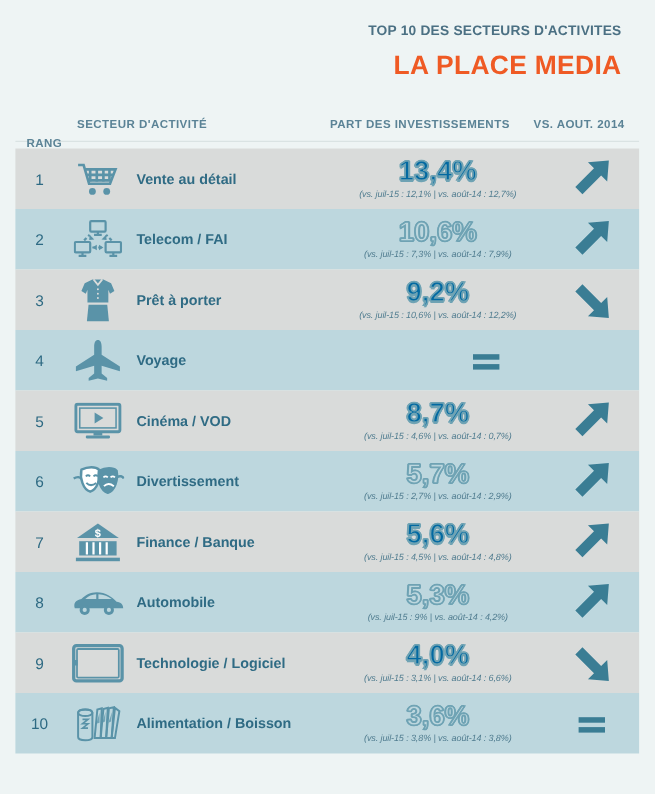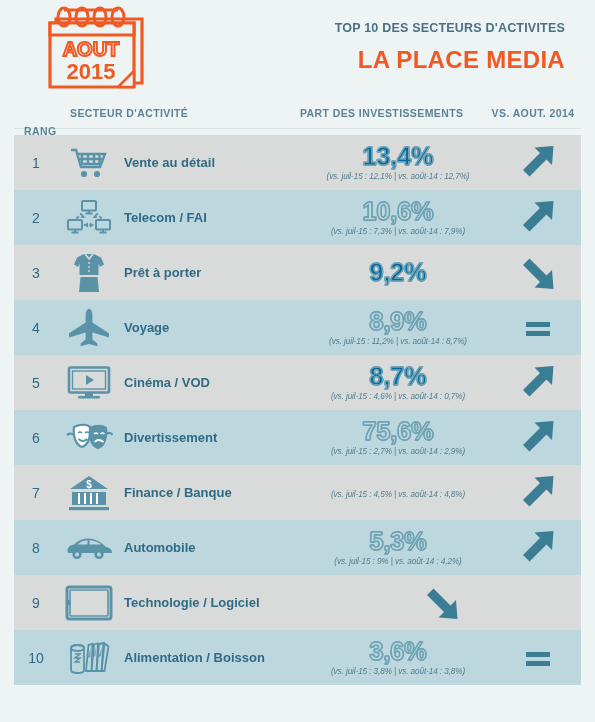--- a/index.html
+++ b/index.html
@@ -65,21 +65,21 @@
     color: #5b8396;
     font-size: 10.5px;
     font-weight: bold;
     letter-spacing: 0.4px;
     border-bottom: 1px solid #d7e2e2;
     margin: 0 14px;
   }
   .ch-rank   { width: 56px; text-align: left; padding-left: 10px; box-sizing: border-box; margin-top: 36px;}
   .ch-sector { width: 230px; text-align: left; }
   .ch-part   { width: 185px; text-align: left; }
-  .ch-vs     { flex: 1; text-align: center; }
+  .ch-vs     { flex: 1; }
 
   
   .rows {
     margin: 6px 14px 0 14px;
   }
   .row {
     height: 55px;
     display: flex;
     align-items: center;
     box-sizing: border-box;
@@ -142,41 +142,20 @@
 
   svg { display: block; }
 </style>
 </head>
 <body>
 
 <div class="page">
 
   <div class="header">
 
-    <div class="logo-wrap">
-      <svg width="112" height="88" viewBox="0 0 112 88">
-
-        <path d="M14 14 H100 V78 H14 Z" fill="none" stroke="#ef5a24" stroke-width="3.2"></path>
-
-        <path d="M8 18 H92 V82 H8 Z" fill="#eef4f4" stroke="#ef5a24" stroke-width="3.2"></path>
-        <path d="M8 18 H92 V30 H8 Z" fill="#eef4f4" stroke="#ef5a24" stroke-width="3.2"></path>
-
-        <path d="M92 82 L92 66 L76 82 Z" fill="#eef4f4" stroke="#ef5a24" stroke-width="2.6" stroke-linejoin="round"></path>
-
-        <g stroke="#ef5a24" stroke-width="3" fill="none">
-          <ellipse cx="22" cy="12" rx="6" ry="9"></ellipse>
-          <ellipse cx="40" cy="12" rx="6" ry="9"></ellipse>
-          <ellipse cx="58" cy="12" rx="6" ry="9"></ellipse>
-          <ellipse cx="76" cy="12" rx="6" ry="9"></ellipse>
-          <line x1="22" y1="5" x2="76" y2="5"></line>
-        </g>
-        <text x="49" y="51" text-anchor="middle" font-family="Liberation Sans, sans-serif" font-size="20" font-weight="bold" fill="#eef4f4" stroke="#ef5a24" stroke-width="2">AOUT</text>
-        <text x="49" y="74" text-anchor="middle" font-family="Liberation Sans, sans-serif" font-size="22" font-weight="bold" fill="#ef5a24">2015</text>
-      </svg>
-    </div>
 
     <div class="titles">
       <div class="title-top">TOP 10 DES SECTEURS D'ACTIVITES</div>
       <div class="title-main">LA PLACE MEDIA</div>
     </div>
   </div>
 
   <div class="col-head">
     <div class="ch-rank">RANG</div>
     <div class="ch-sector">SECTEUR  D'ACTIVITÉ</div>
@@ -249,39 +228,36 @@
       <path d="M13 2 l4 5 l4 -5" fill="none" stroke="#d9dbda" stroke-width="1.6"></path>
       <circle cx="17" cy="11" r="0.9" fill="#d9dbda"></circle>
       <circle cx="17" cy="15" r="0.9" fill="#d9dbda"></circle>
       <circle cx="17" cy="19" r="0.9" fill="#d9dbda"></circle>
       <path d="M8.5 25 H25.5 L27 40 H7 Z" fill="#5a93a8"></path>
     </svg>
         </div>
     <div class="c-sector">Prêt à porter</div>
     <div class="c-part">
       <div class="pct">9,2%</div>
+      <div class="sub">(vs. juil-15 : 10,6% | vs. août-14 : 12,2%)</div>
     </div>
     <div class="c-vs">
           <svg width="42" height="40" viewBox="0 0 42 40">
       <path d="M6 12 L23 29 L17.5 34.5 L36.5 36 L35 17 L29.5 22.5 L12.5 5.5 Z" fill="#3a7d94"></path>
     </svg>
         </div>
   </div>
       <div class="row even">
     <div class="c-rank">4</div>
     <div class="c-icon">
           <svg width="44" height="40" viewBox="0 0 44 40">
       <path d="M22 1 c2.2 0 3.4 2.4 3.4 6.2 v7.4 L42 25.2 v4.2 L25.4 24.6 v7 l5 4 v2.6 L22 36 l-8.4 2.2 V35.6 l5 -4 v-7 L2 29.4 v-4.2 L18.6 14.6 V7.2 C18.6 3.4 19.8 1 22 1 z" fill="#5a93a8"></path>
     </svg>
         </div>
     <div class="c-sector">Voyage</div>
-    <div class="c-part">
-      <div class="pct">8,9%</div>
-      <div class="sub">(vs. juil-15 : 11,2% | vs. août-14 : 8,7%)</div>
-    </div>
     <div class="c-vs">
           <svg width="42" height="40" viewBox="0 0 42 40">
       <rect x="9" y="14" width="24" height="5" fill="#3a7d94"></rect>
       <rect x="9" y="23" width="24" height="5" fill="#3a7d94"></rect>
     </svg>
         </div>
   </div>
       <div class="row odd">
     <div class="c-rank">5</div>
     <div class="c-icon">
@@ -313,21 +289,21 @@
       <path d="M13 12 q2 -2 4 0 M20 12 q2 -2 4 0" fill="none" stroke="#5a93a8" stroke-width="1.6"></path>
       <path d="M13.5 18 q4 4 9 0" fill="none" stroke="#5a93a8" stroke-width="1.8"></path>
       <path d="M25 7 c6 -3 13 -3 16 0 c1.5 8 -1.5 18 -8 20 c-6.5 -2 -9.5 -12 -8 -20 z" fill="#5a93a8" stroke="#5a93a8" stroke-width="2.2"></path>
       <path d="M29 13 q2 -2 4 0 M35.5 13 q2 -2 4 0" fill="none" stroke="#ffffff" stroke-width="1.5"></path>
       <path d="M29.5 21 q4 -4 9 0" fill="none" stroke="#ffffff" stroke-width="1.7"></path>
       <path d="M41 13 c3 -2 5.5 -1 6.5 1" fill="none" stroke="#5a93a8" stroke-width="2.2"></path>
     </svg>
         </div>
     <div class="c-sector">Divertissement</div>
     <div class="c-part">
-      <div class="pct">75,6%</div>
+      <div class="pct">5,7%</div>
       <div class="sub">(vs. juil-15 : 2,7% | vs. août-14 : 2,9%)</div>
     </div>
     <div class="c-vs">
           <svg width="42" height="40" viewBox="0 0 42 40">
       <path d="M6 27 L23 10 L17.5 4.5 L36.5 3 L35 22 L29.5 16.5 L12.5 33.5 Z" fill="#3a7d94"></path>
     </svg>
         </div>
   </div>
       <div class="row odd">
     <div class="c-rank">7</div>
@@ -340,20 +316,21 @@
         <line x1="11" y1="19" x2="11" y2="30"></line>
         <line x1="17" y1="19" x2="17" y2="30"></line>
         <line x1="23" y1="19" x2="23" y2="30"></line>
         <line x1="29" y1="19" x2="29" y2="30"></line>
       </g>
       <rect x="1" y="33" width="40" height="3.2" fill="#5a93a8"></rect>
     </svg>
         </div>
     <div class="c-sector">Finance / Banque</div>
     <div class="c-part">
+      <div class="pct">5,6%</div>
       <div class="sub">(vs. juil-15 : 4,5% | vs. août-14 : 4,8%)</div>
     </div>
     <div class="c-vs">
           <svg width="42" height="40" viewBox="0 0 42 40">
       <path d="M6 27 L23 10 L17.5 4.5 L36.5 3 L35 22 L29.5 16.5 L12.5 33.5 Z" fill="#3a7d94"></path>
     </svg>
         </div>
   </div>
       <div class="row even">
     <div class="c-rank">8</div>
@@ -382,20 +359,24 @@
       <div class="row odd">
     <div class="c-rank">9</div>
     <div class="c-icon">
           <svg width="48" height="36" viewBox="0 0 48 36">
       <rect x="2" y="2" width="44" height="32" rx="2.5" fill="none" stroke="#5a93a8" stroke-width="3"></rect>
       <rect x="5" y="5" width="38" height="26" rx="1" fill="none" stroke="#5a93a8" stroke-width="1.6"></rect>
       <rect x="2.5" y="15" width="3" height="5" fill="#5a93a8"></rect>
     </svg>
         </div>
     <div class="c-sector">Technologie / Logiciel</div>
+    <div class="c-part">
+      <div class="pct">4,0%</div>
+      <div class="sub">(vs. juil-15 : 3,1% | vs. août-14 : 6,6%)</div>
+    </div>
     <div class="c-vs">
           <svg width="42" height="40" viewBox="0 0 42 40">
       <path d="M6 12 L23 29 L17.5 34.5 L36.5 36 L35 17 L29.5 22.5 L12.5 5.5 Z" fill="#3a7d94"></path>
     </svg>
         </div>
   </div>
       <div class="row even">
     <div class="c-rank">10</div>
     <div class="c-icon">
           <svg width="46" height="40" viewBox="0 0 46 40">

